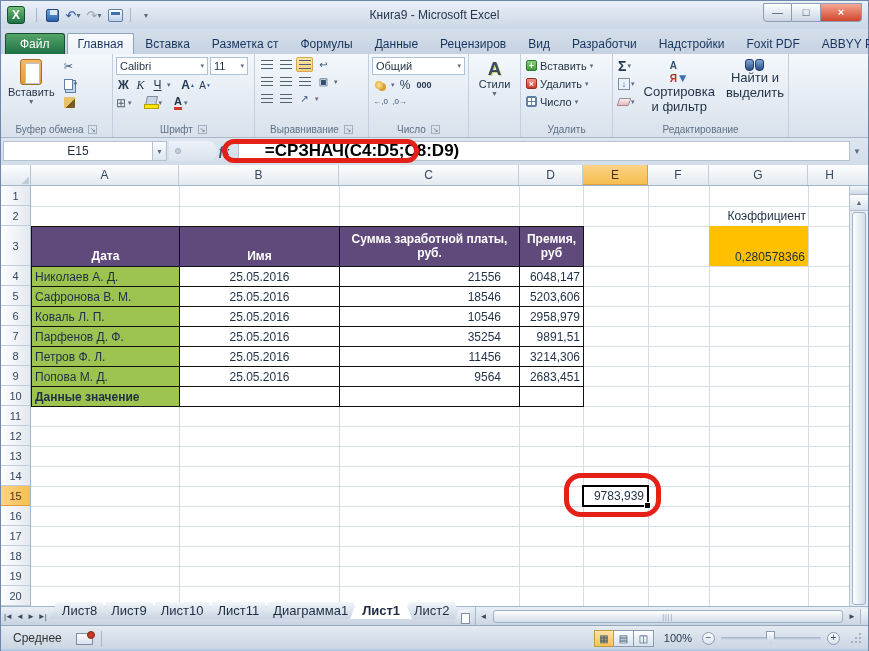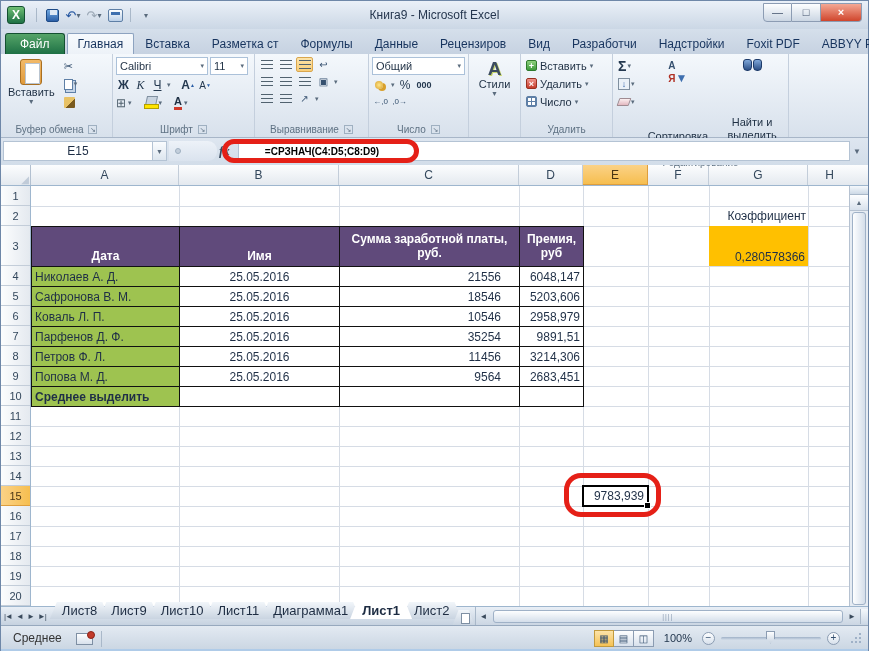--- a/index.html
+++ b/index.html
@@ -64,35 +64,35 @@
   .num-dec { font-size:8px; color:#35506F; letter-spacing:0; }
   .styles-A { font-size:19px; font-weight:bold; color:#3C4C60; line-height:1; text-shadow:1px 1px 0 #C9D86E; }
   .cellrow { display:flex; align-items:center; gap:3px; height:17px; font-size:11px; color:#1F3044; padding:0 2px; }
   .ic-sq { width:11px; height:11px; border-radius:2px; display:flex; align-items:center; justify-content:center; font-size:9px; color:#fff; font-weight:bold; flex:none; }
   .ins { background:linear-gradient(#8FD17E,#3E9B3C); border:1px solid #2E7A2C; }
   .del { background:linear-gradient(#F0938A,#C43B2B); border:1px solid #99301F; }
   .fmtt { background:#fff; border:1px solid #5E7FA6; background-image:linear-gradient(#5E7FA6 1px,transparent 1px),linear-gradient(90deg,#5E7FA6 1px,transparent 1px); background-size:4px 4px; }
   .sigma { font-size:14px; font-weight:bold; color:#24384F; }
   .filldown { width:12px; height:12px; border:1px solid #7F8F9F; background:#EAF1F8; color:#2B5FA7; font-size:9px; display:flex; align-items:center; justify-content:center; }
   .eraser { width:12px; height:8px; background:linear-gradient(#FBEFF0,#E3B8C0); border:1px solid #9F8B91; transform:skewX(-20deg); border-radius:1px; }
-  .bigbtn .two-line { text-align:center; line-height:1.15; font-size:11px;margin-top:45px; }
+  .bigbtn .two-line { text-align:center; line-height:1.15; font-size:13px; }
   .sort-ic { font-size:10px; font-weight:bold; line-height:1; }
   .sort-ic .a { color:#35506F; } .sort-ic .ya { color:#B03024; }
   .funnel { display:inline-block; color:#3E6FAF; font-size:12px; }
   .binoc { display:flex; gap:1px; }
   .binoc span { width:9px; height:12px; background:linear-gradient(#7FA7D9,#2B4F86); border:1px solid #1D3B6A; border-radius:3px 3px 4px 4px; }
 
   
   .fbar { height:27px; background:linear-gradient(#DEE6F0,#D2DDE9); display:flex; align-items:center; padding:2px 4px 3px 2px; gap:0; position:relative; flex:none; }
   .namebox { width:150px; height:20px; background:#fff; border:1px solid #B4C3D4; display:flex; align-items:center; justify-content:center; font-size:12px; }
   .nb-arrow { width:14px; height:20px; border:1px solid #B4C3D4; border-left:none; background:linear-gradient(#FAFCFE,#DDE6EF); display:flex; align-items:center; justify-content:center; font-size:7px; color:#5A6B7D; }
   .fb-mid { width:48px; height:20px; background:linear-gradient(#EDF2F8,#DAE3EE); border-radius:0 9px 9px 0; margin-left:2px; display:flex; align-items:center; padding-left:6px; }
   .fb-dot { width:6px; height:6px; border-radius:50%; background:#C3CFDC; border:1px solid #9FB0C1; }
   .fx { font-family:"Liberation Serif",serif; font-style:italic; font-weight:bold; font-size:13px; color:#3C4C60; padding:0 8px 0 2px; }
-  .fml { flex:1; height:20px; background:#fff; border:1px solid #B4C3D4; display:flex; align-items:center; padding-left:26px; font-size:10px; font-weight:600; color:#000; }
+  .fml { flex:1; height:20px; background:#fff; border:1px solid #B4C3D4; display:flex; align-items:center; padding-left:26px; font-size:17px; font-weight:600; color:#000; }
   .fbar .expand { width:14px; text-align:center; font-size:8px; color:#5A6B7D; }
   .oval1 { position:absolute; left:221px; top:1px; width:197px; height:24px; border:5px solid #E52017; border-radius:14px; z-index:5; pointer-events:none; }
 
   
   .grid { height:441px; display:flex; flex-direction:column; background:#fff; flex:none; }
   .colhdrs { height:21px; display:flex; flex:none; background:linear-gradient(#FCFDFE,#E4E9EF); border-bottom:1px solid #9EB6CE; }
   .corner { width:30px; border-right:1px solid #B2C0D0; position:relative; flex:none; }
   .corner:after { content:"◢"; position:absolute; right:1px; bottom:0; font-size:10px; color:#C0CBD8; }
   .ch { border-right:1px solid #C3CDD9; display:flex; align-items:center; justify-content:center; font-size:12px; color:#33475C; flex:none; }
   .ch.sel { background:linear-gradient(#FBD287,#F6BE4F); border-right:1px solid #DE9E3D; border-bottom:1px solid #DE9E3D; color:#4A3513; }
@@ -521,21 +521,21 @@
           <div class="td namec">Петров Ф. Л.</div>
           <div class="td datec">25.05.2016</div>
           <div class="td salc">11456</div>
           <div class="td premc">3214,306</div>
 
           <div class="td namec">Попова М. Д.</div>
           <div class="td datec">25.05.2016</div>
           <div class="td salc">9564</div>
           <div class="td premc">2683,451</div>
 
-          <div class="td namec footc">Среднее выделить</div>
+          <div class="td namec footc">Данные значение</div>
           <div class="td"></div>
           <div class="td"></div>
           <div class="td"></div>
         </div>
 
         <div class="coef-label">Коэффициент</div>
         <div class="coef-value">0,280578366</div>
         <div class="active-cell">9783,939</div>
         <div class="oval2"></div>
       </div>

